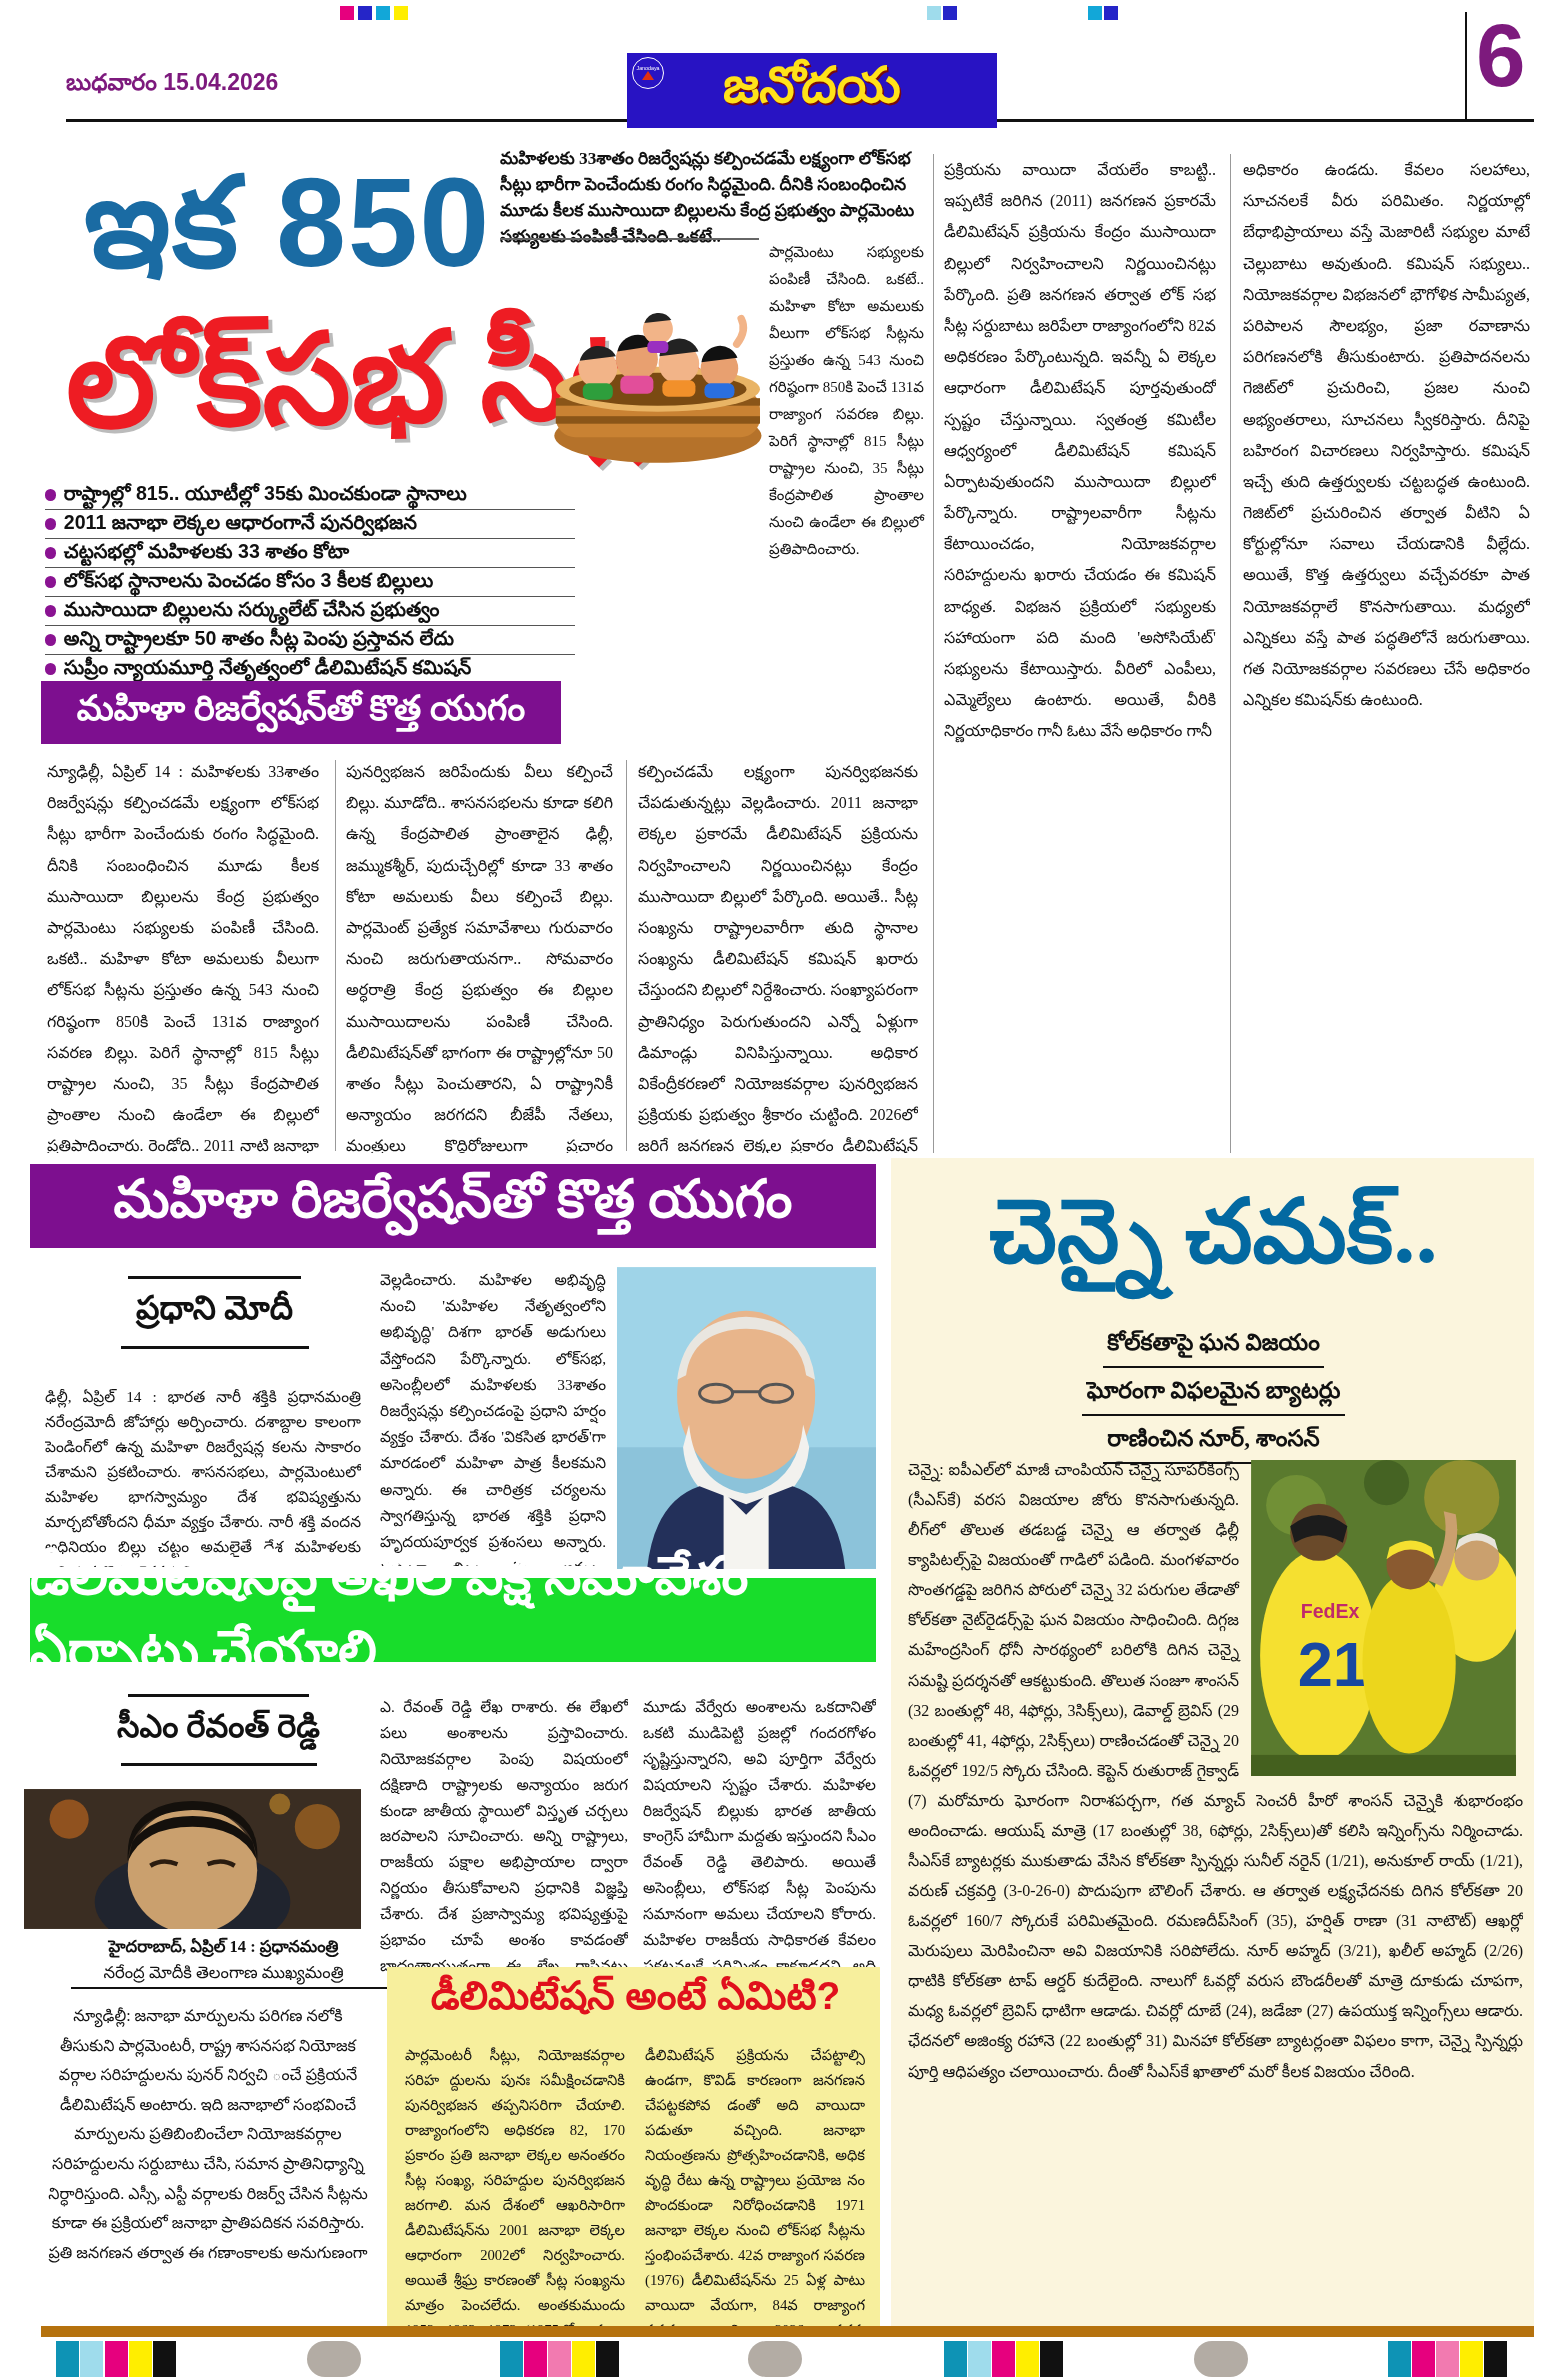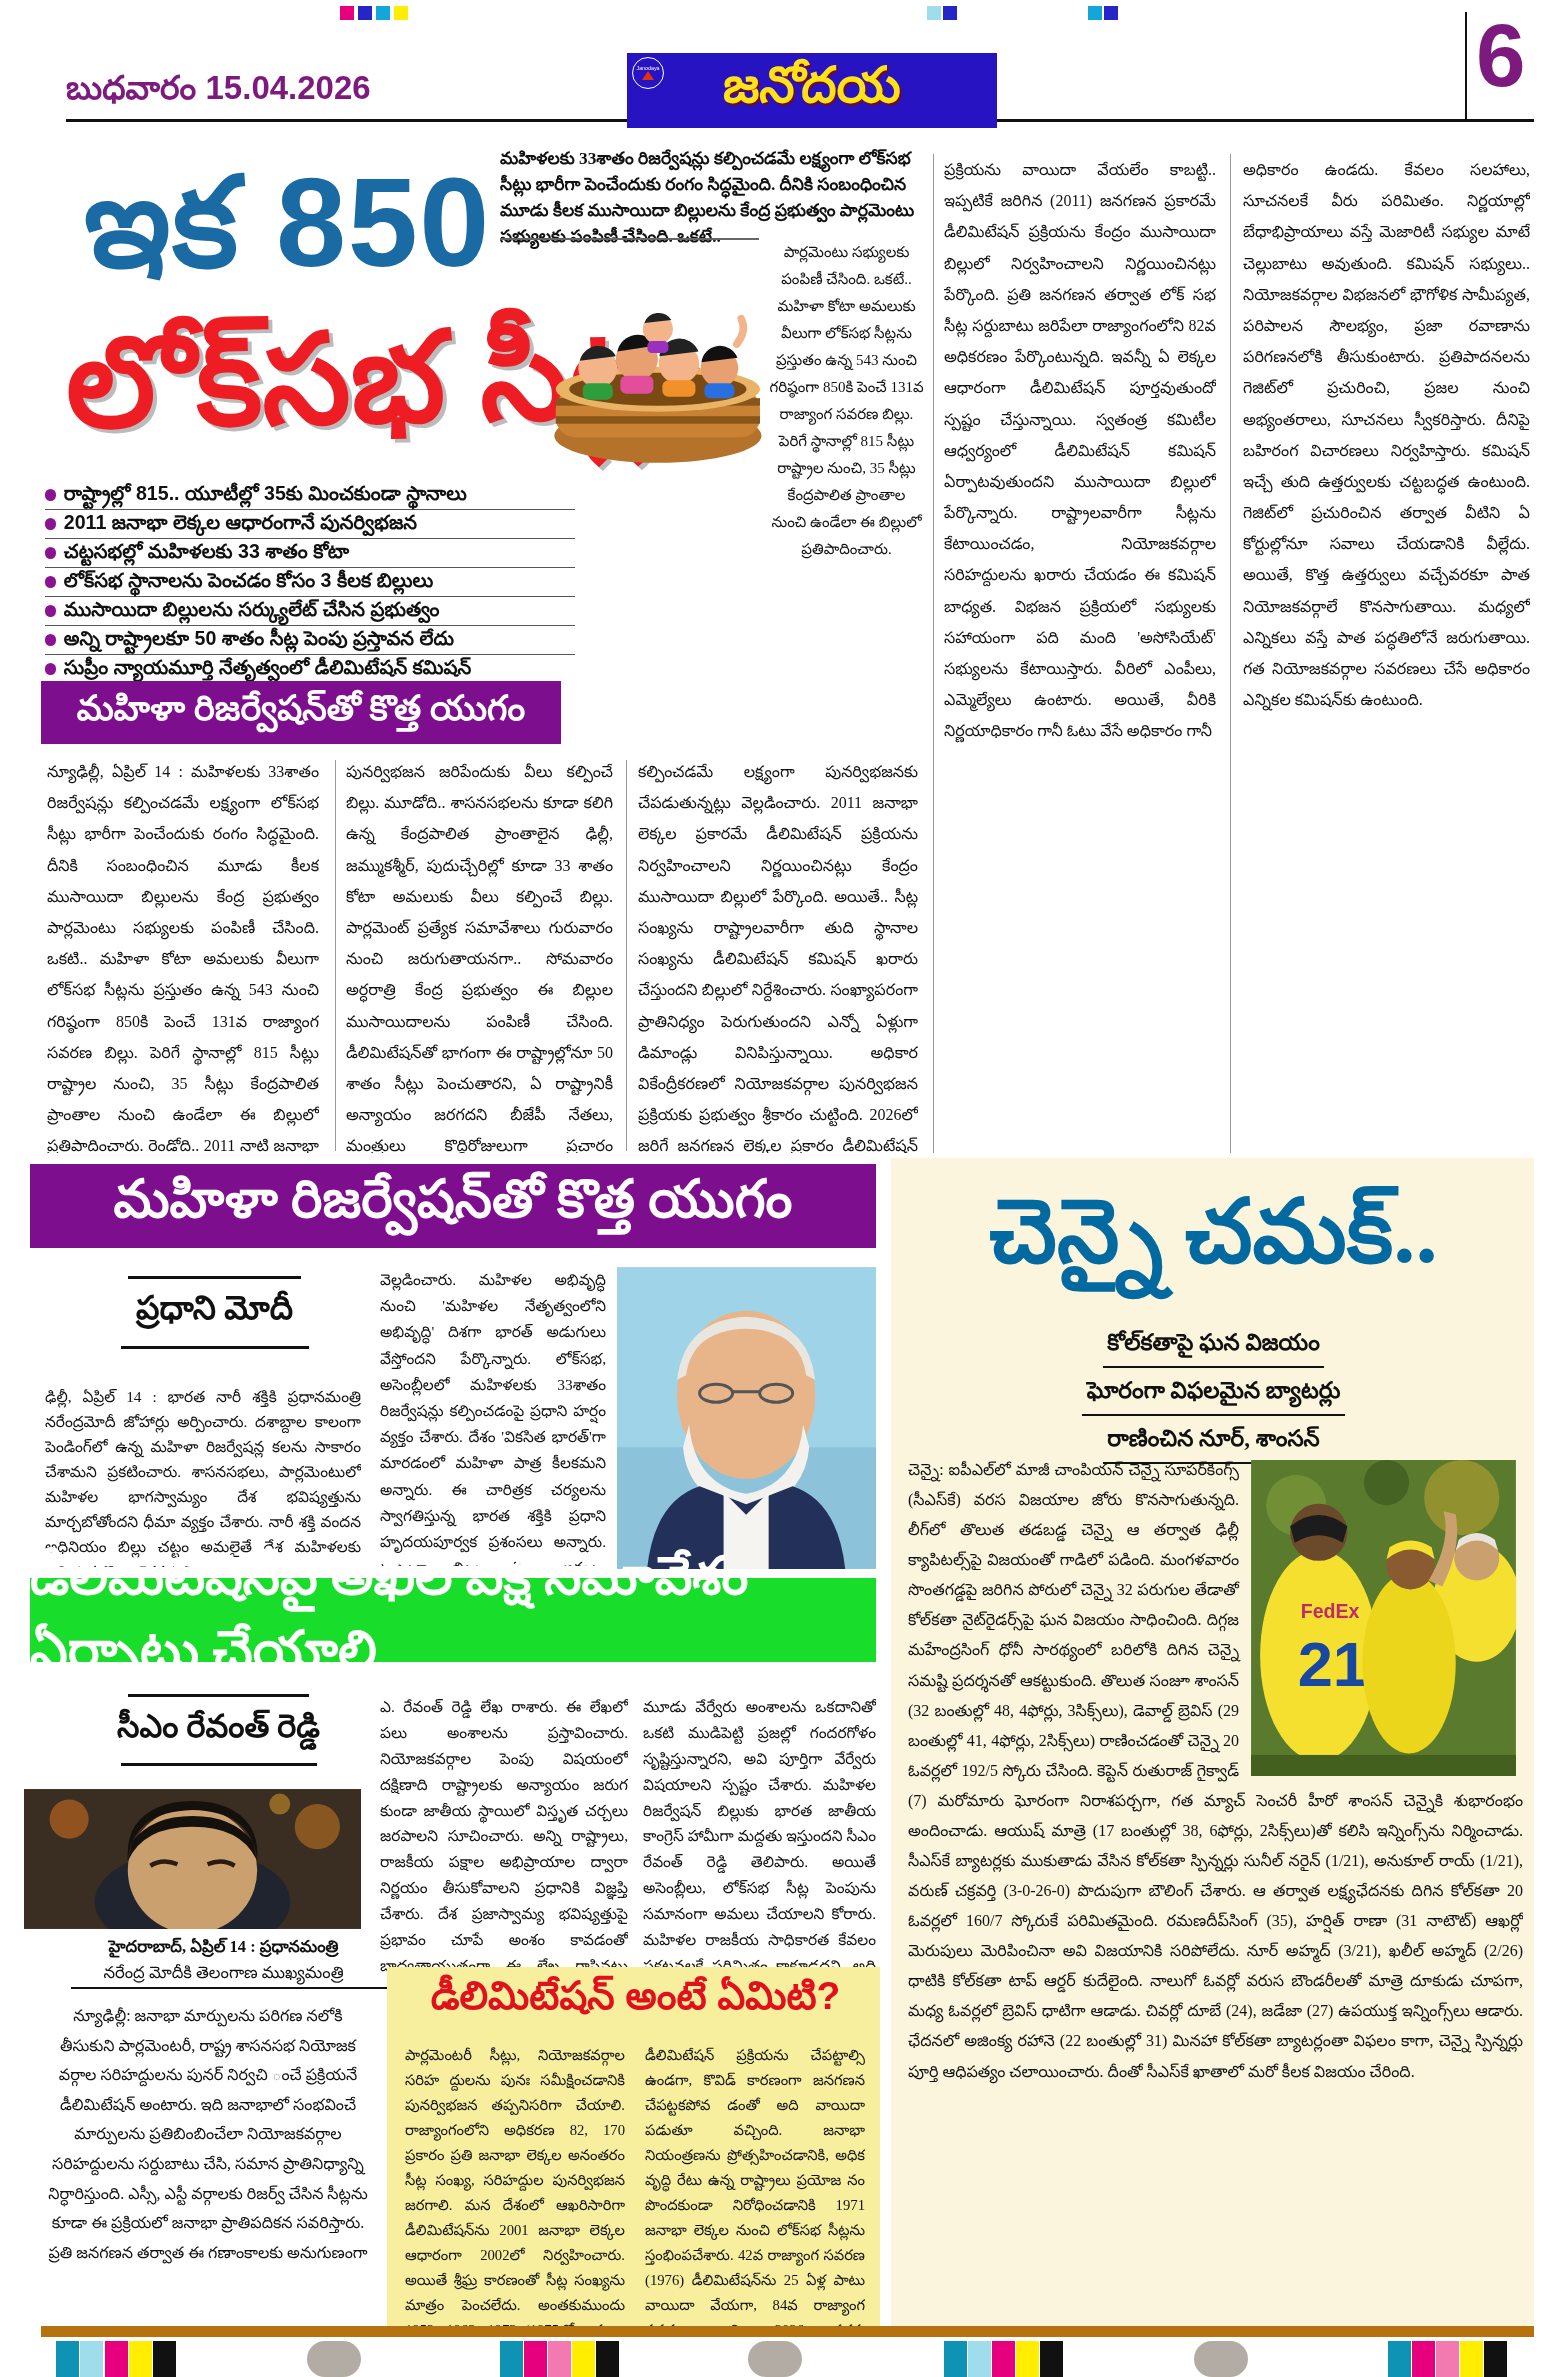--- a/index.html
+++ b/index.html
@@ -4,21 +4,21 @@
 <style>
   html,body{margin:0;padding:0;background:#e8e8e8;}
   #paper{position:relative;width:1555px;height:2377px;background:#ffffff;overflow:hidden;
          font-family:"Liberation Serif","DejaVu Serif",serif;color:#111;}
   .abs{position:absolute;}
   .just{text-align:justify;}
   .hide-overflow{overflow:hidden;}
 
   
   #date-line{left:66px;top:69px;font-family:"Liberation Sans",sans-serif;font-weight:bold;
-             font-size:33px;color:#7d1a7d;}
+             font-size:23px;color:#7d1a7d;}
   #header-rule{left:66px;top:119px;width:1468px;height:3px;background:#111;}
   #masthead{left:627px;top:53px;width:370px;height:75px;background:#2813c3;display:flex;
             align-items:center;justify-content:center;}
   #masthead .title{font-family:"Liberation Sans",sans-serif;font-weight:bold;font-size:50px;
             color:#ffe21a;text-shadow:1.5px 1.5px 0 #7a0a0a;transform:skewX(-4deg);}
   #emblem{left:632px;top:57px;width:30px;height:30px;border-radius:50%;background:#2813c3;
           border:1.5px solid #fff;display:flex;align-items:center;justify-content:center;flex-direction:column;}
   #emblem .tri{width:0;height:0;border-left:6px solid transparent;border-right:6px solid transparent;
           border-bottom:9.8px solid #e03010;}
   #emblem .arc{font-family:"Liberation Sans",sans-serif;font-size:5.3px;color:#fff;line-height:5.3px;}
@@ -36,21 +36,21 @@
                  font-weight:800;font-size:126px;line-height:1.2;color:#ee1c23;
                  text-shadow:3.8px 3.8px 0 rgba(60,60,60,.35);transform:rotate(-1deg);}
   #bullets{left:45px;top:481px;width:530px;}
   .bullet-row{display:flex;align-items:center;gap:7.5px;height:28px;border-bottom:0.8px solid #555;
               font-family:"Liberation Sans",sans-serif;font-weight:bold;font-size:19.6px;}
   .bullet-row:last-child{border-bottom:none;}
   .bullet-dot{width:11.3px;height:11.3px;border-radius:50%;background:#8a1392;flex:0 0 11.3px;}
   #lead-banner{left:41px;top:681px;width:520px;height:63px;background:#7d0f8f;display:flex;
                align-items:center;justify-content:center;}
   #lead-banner span{color:#fff;font-size:35px;font-weight:bold;}
-  #wrap-col{left:769px;top:239px;width:155px;font-size:15px;line-height:1.8;text-align:center;}
+  #wrap-col{left:769px;top:239px;width:155px;font-size:15px;line-height:1.8;}
   .news-col{font-size:16px;line-height:1.95;}
   .vrule{width:0.8px;background:#999;}
   .dl{font-weight:bold;margin-top:39px;}
 
   
   .big-banner{left:30px;width:846px;height:84px;display:flex;align-items:center;justify-content:center;}
   .big-banner span{color:#fff;font-weight:bold;font-family:"Liberation Serif",serif;}
   .byline{position:absolute;text-align:center;font-weight:bold;}
   .byline .rule{height:3px;background:#111;margin:0 auto;}
   .byline .nm{font-size:33px;padding:11px 0;}

